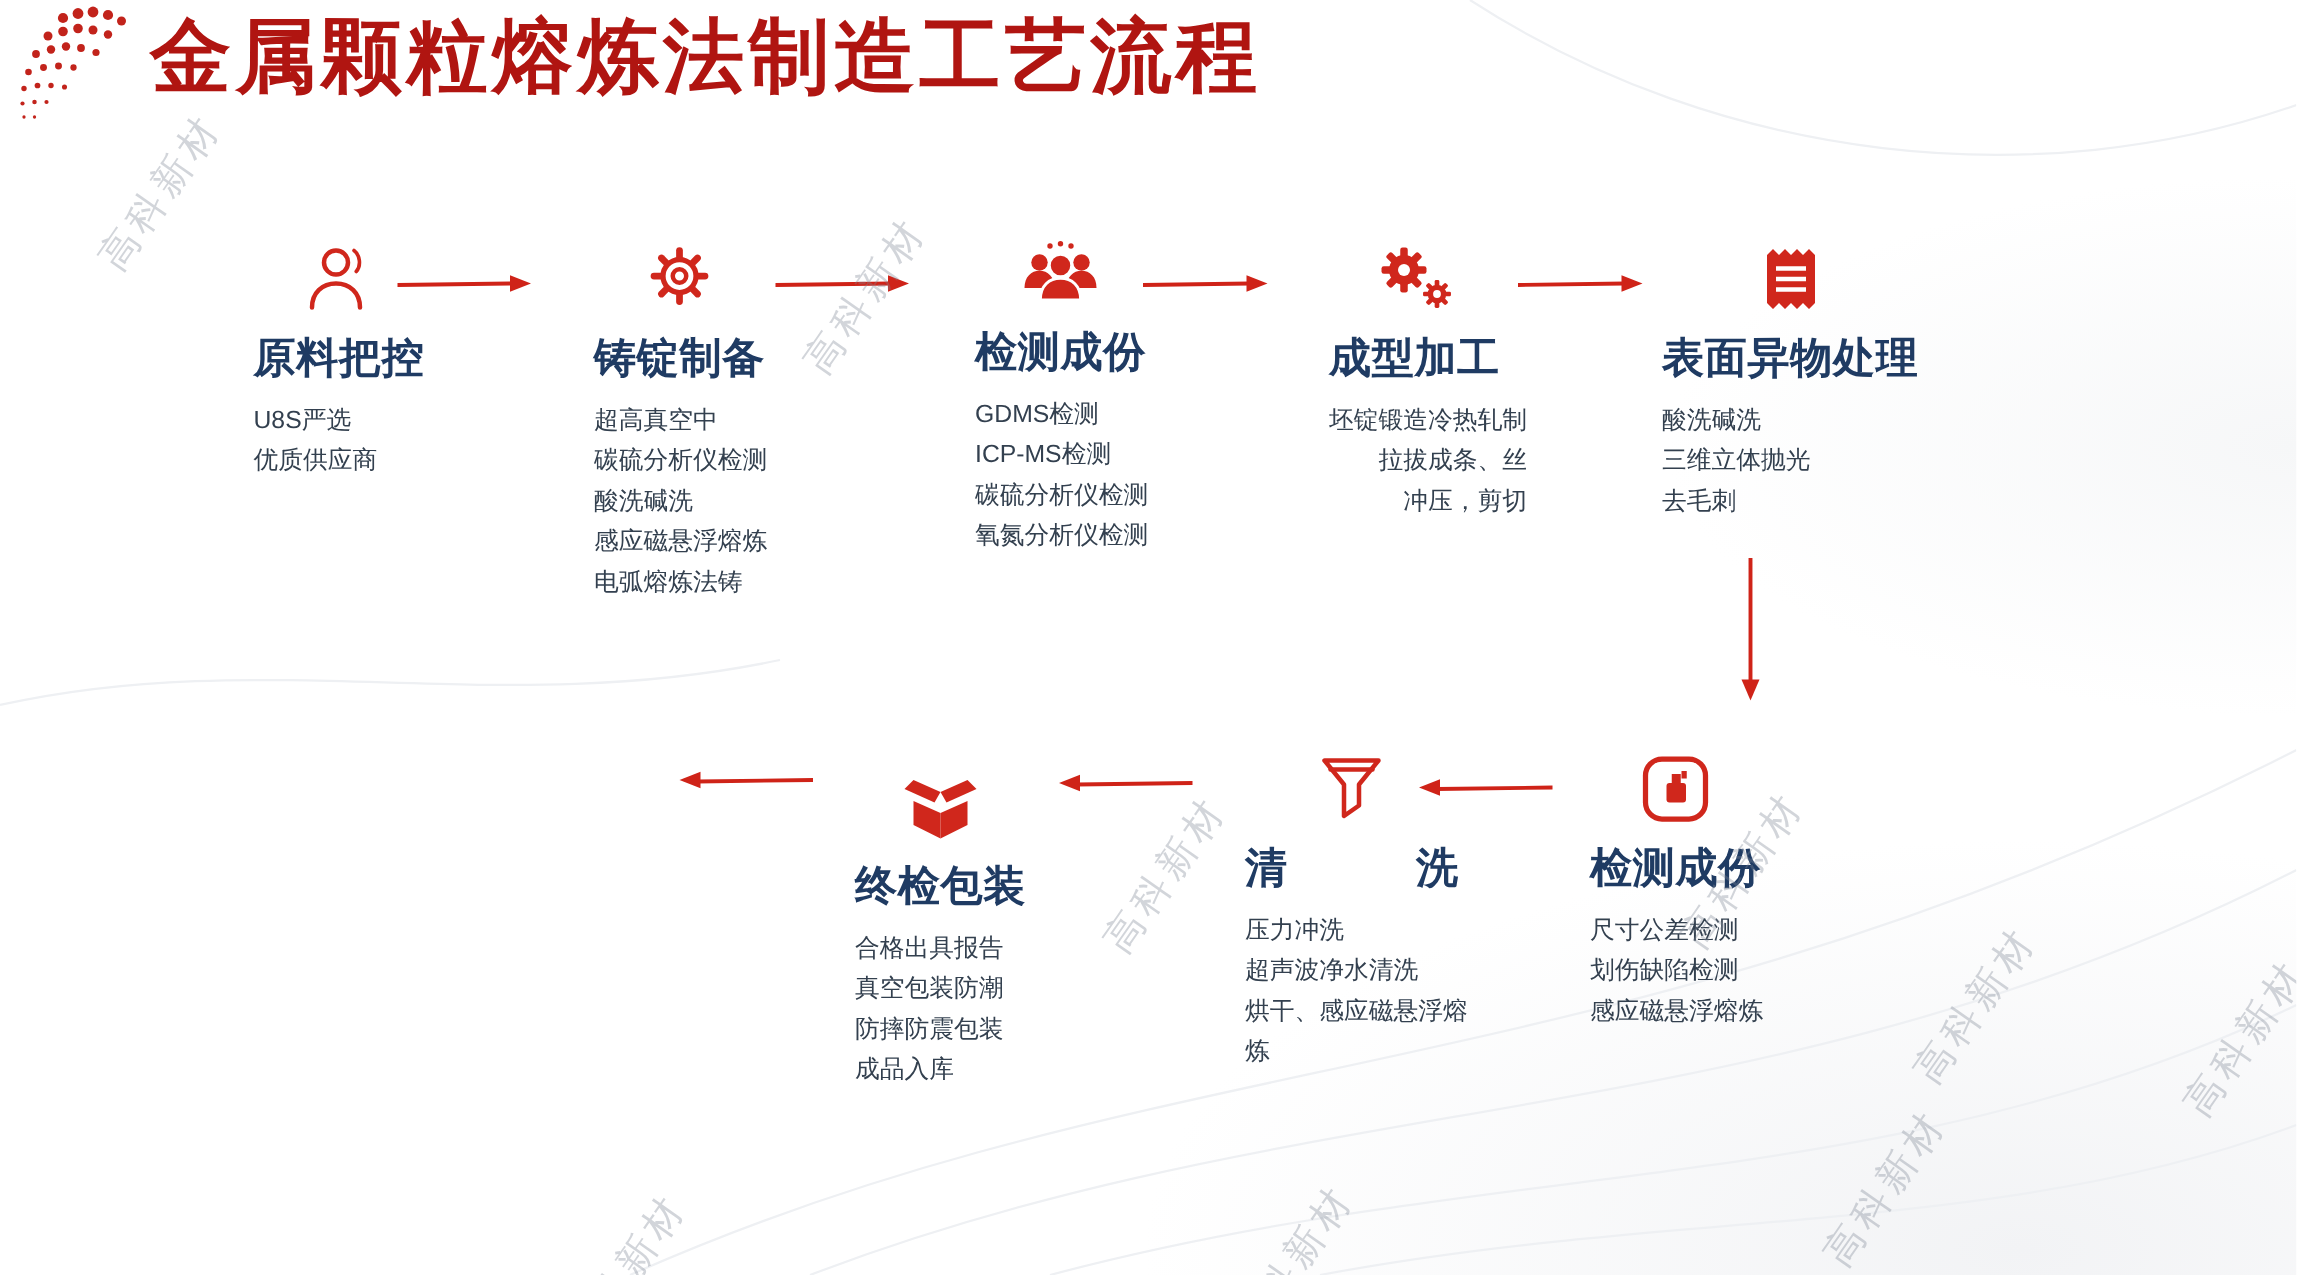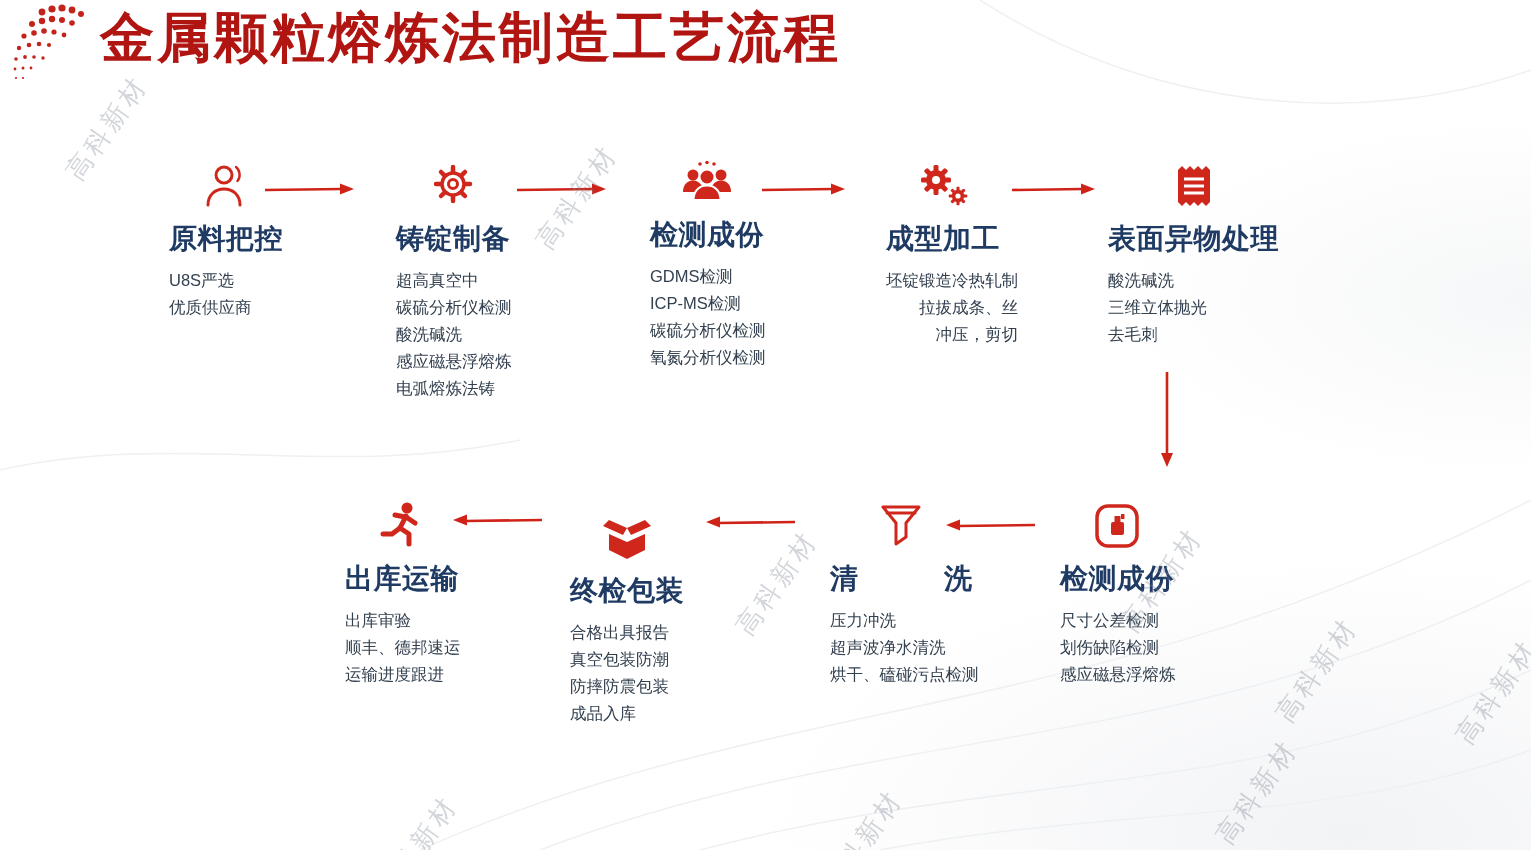--- a/index.html
+++ b/index.html
@@ -203,42 +203,20 @@
       </span>
       <div class="step-title">表面异物处理</div>
     </div>
     <div class="step-lines">
       <div>酸洗碱洗</div>
       <div>三维立体抛光</div>
       <div>去毛刺</div>
     </div>
   </div>
 
-  <div class="step" style="left:345px;top:496px;">
-    <div class="step-head">
-      <span class="step-icon">
-        <svg width="48" height="50" viewBox="0 0 48 50">
-          <circle cx="29" cy="8" r="5.5" fill="#d0271c"></circle>
-          <g stroke="#d0271c" stroke-width="5" fill="none" stroke-linecap="round" stroke-linejoin="round">
-            <path d="M28 16 L22 28"></path>
-            <path d="M28 17 L37 23"></path>
-            <path d="M27 17 L17 15"></path>
-            <path d="M22 28 L31 34 L31 44"></path>
-            <path d="M22 28 L14 34 L5 34"></path>
-          </g>
-        </svg>
-      </span>
-      <div class="step-title">出库运输</div>
-    </div>
-    <div class="step-lines">
-      <div>出库审验</div>
-      <div>顺丰、德邦速运</div>
-      <div>运输进度跟进</div>
-    </div>
-  </div>
 
   <div class="step" style="left:570px;top:508px;">
     <div class="step-head">
       <span class="step-icon">
         <svg width="54" height="50" viewBox="0 0 54 50" fill="#d0271c">
           <polygon points="27,16 9,8 3,14 23,23"></polygon>
           <polygon points="27,16 45,8 51,14 31,23"></polygon>
           <polygon points="9,22 27,30 27,47 9,38"></polygon>
           <polygon points="45,22 27,30 27,47 45,38"></polygon>
         </svg>
@@ -261,21 +239,21 @@
             <path d="M5 5 h36 l-13 16 v14 l-10 7 v-21 z"></path>
             <line x1="9" y1="11" x2="37" y2="11"></line>
           </g>
         </svg>
       </span>
       <div class="step-title">清　　　洗</div>
     </div>
     <div class="step-lines">
       <div>压力冲洗</div>
       <div>超声波净水清洗</div>
-      <div class="wrap">烘干、磕碰污点检测</div>
+      <div class="wrap">烘干、感应磁悬浮熔炼</div>
     </div>
   </div>
 
   <div class="step" style="left:1060px;top:496px;">
     <div class="step-head">
       <span class="step-icon">
         <svg width="48" height="48" viewBox="0 0 48 48">
           <rect x="4" y="4" width="40" height="40" rx="11" fill="none" stroke="#d0271c" stroke-width="3.5"></rect>
           <g fill="#d0271c">
             <rect x="18" y="20" width="13" height="13" rx="2"></rect>

